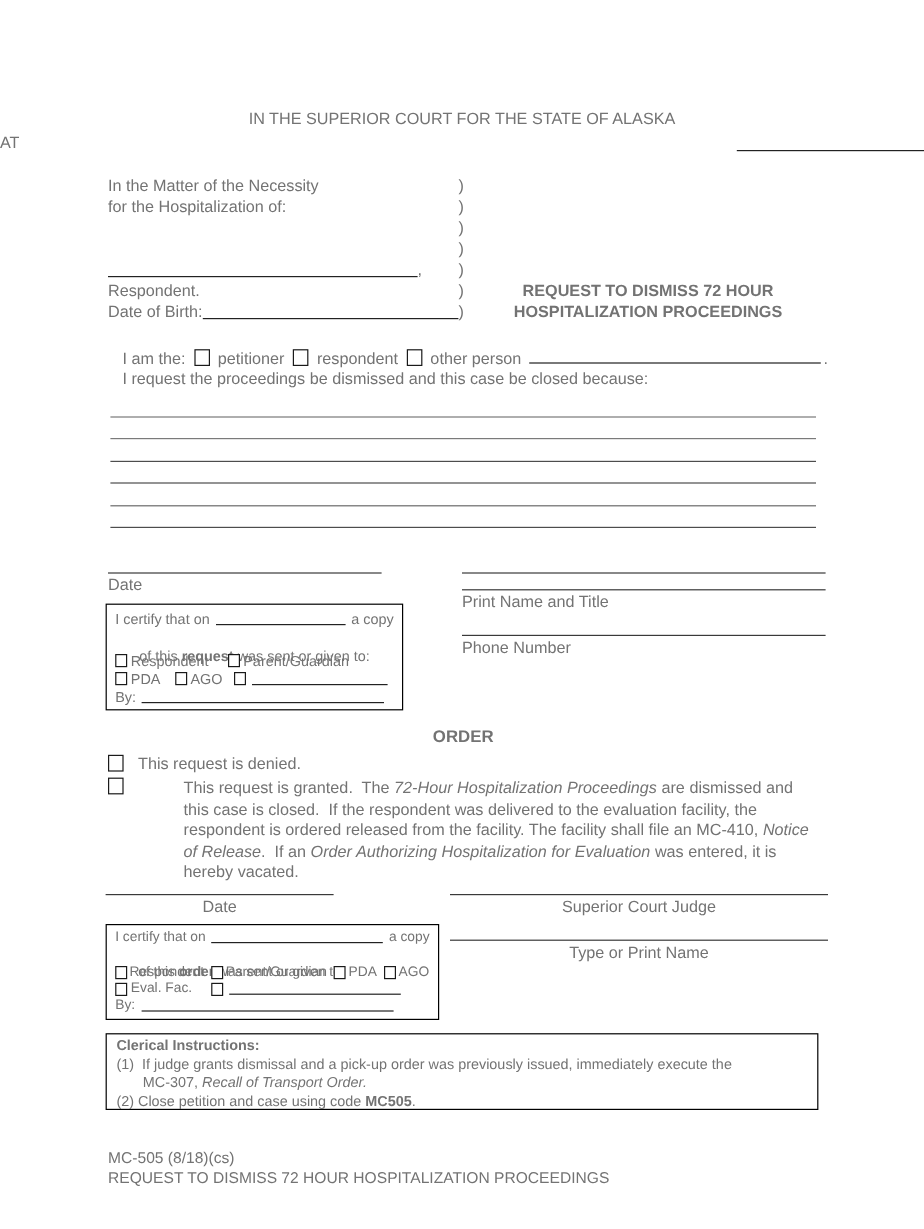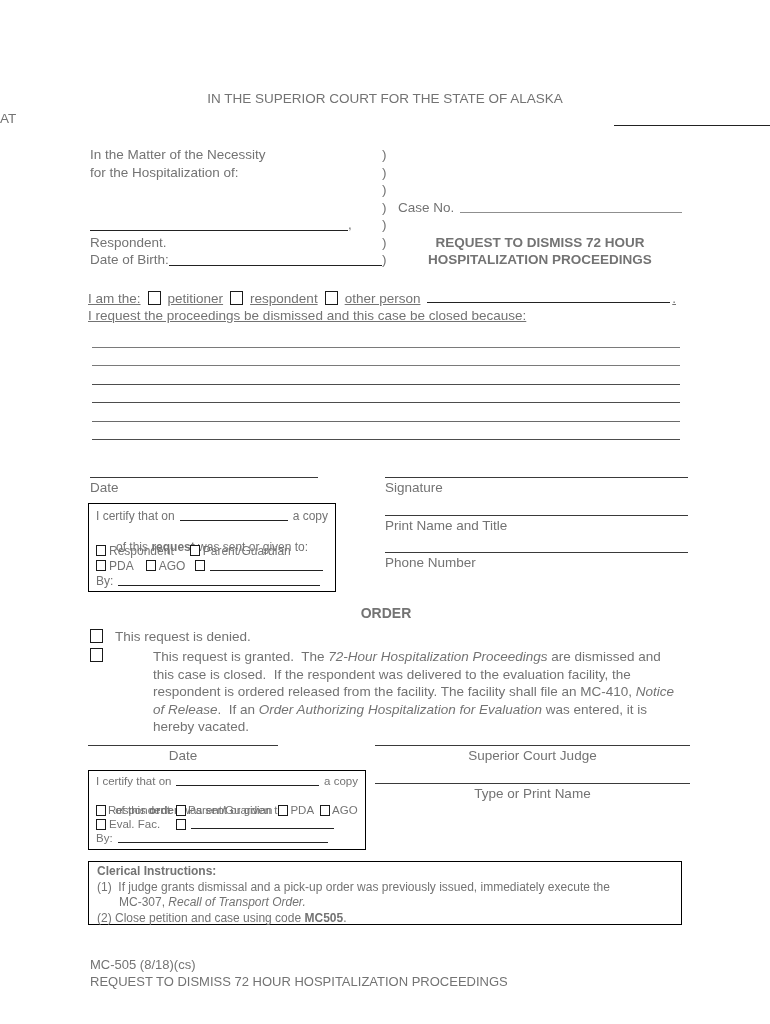--- a/index.html
+++ b/index.html
@@ -29,21 +29,21 @@
   .caption { position:absolute; top:146px; left:90px; width:592px; }
   .cap-row { display:flex; height:17.5px; line-height:17.5px; }
   .cap-left { width:292px; display:flex; }
   .cap-paren { width:16px; }
   .cap-right { flex:1; display:flex; }
   .cap-right.center { justify-content:center; font-weight:bold; }
   .cap-row .ul { align-self:flex-end; margin-bottom:3px; }
   .grow { flex:1; }
 
   
-  .intro { position:absolute; top:289px; left:88px; width:588px;text-decoration:underline; }
+  .intro { position:absolute; top:289px; left:102px; width:588px; }
   .intro-row1 { display:flex; align-items:center; gap:7px; height:18px; }
   .intro-row1 .ul { flex:1; align-self:flex-end; margin-bottom:4px; }
   .intro-row2 { height:18px; line-height:18px; }
 
   
   .ruled { position:absolute; top:329px; left:92px; width:588px; }
   .rl { height:18.5px; border-bottom:1.4px solid #4d4d4d; }
 
   
   .sig-line  { height:14px; border-bottom:1.4px solid #3a3a3a; }
@@ -109,24 +109,20 @@
       <div class="cap-right"></div>
     </div>
     <div class="cap-row">
       <div class="cap-left"></div>
       <div class="cap-paren">)</div>
       <div class="cap-right"></div>
     </div>
     <div class="cap-row">
       <div class="cap-left"></div>
       <div class="cap-paren">)</div>
-      <div class="cap-right">
-        <span>Case No.</span>
-        <span class="ul grow" style="margin-left:6px; border-color:#8f8f8f;"></span>
-      </div>
     </div>
     <div class="cap-row">
       <div class="cap-left">
         <span class="ul" style="width:258px;"></span>
         <span>,</span>
       </div>
       <div class="cap-paren">)</div>
       <div class="cap-right"></div>
     </div>
     <div class="cap-row">
@@ -167,21 +163,20 @@
     <div class="rl" style="border-color:#6a6a6a;"></div>
     <div class="rl"></div>
   </div>
 
   <div class="sig1-left">
     <div class="sig-line"></div>
     <div class="sig-label">Date</div>
   </div>
   <div class="sig1-right">
     <div class="sig-line"></div>
-    <div class="sig-label">Signature</div>
     <div class="sig-line"></div>
     <div class="sig-label">Print Name and Title</div>
     <div class="sig-line"></div>
     <div class="sig-label">Phone Number</div>
   </div>
 
   <div class="certbox certbox1">
     <div class="crow">
       <span>I certify that on</span>
       <span class="ul"></span>

